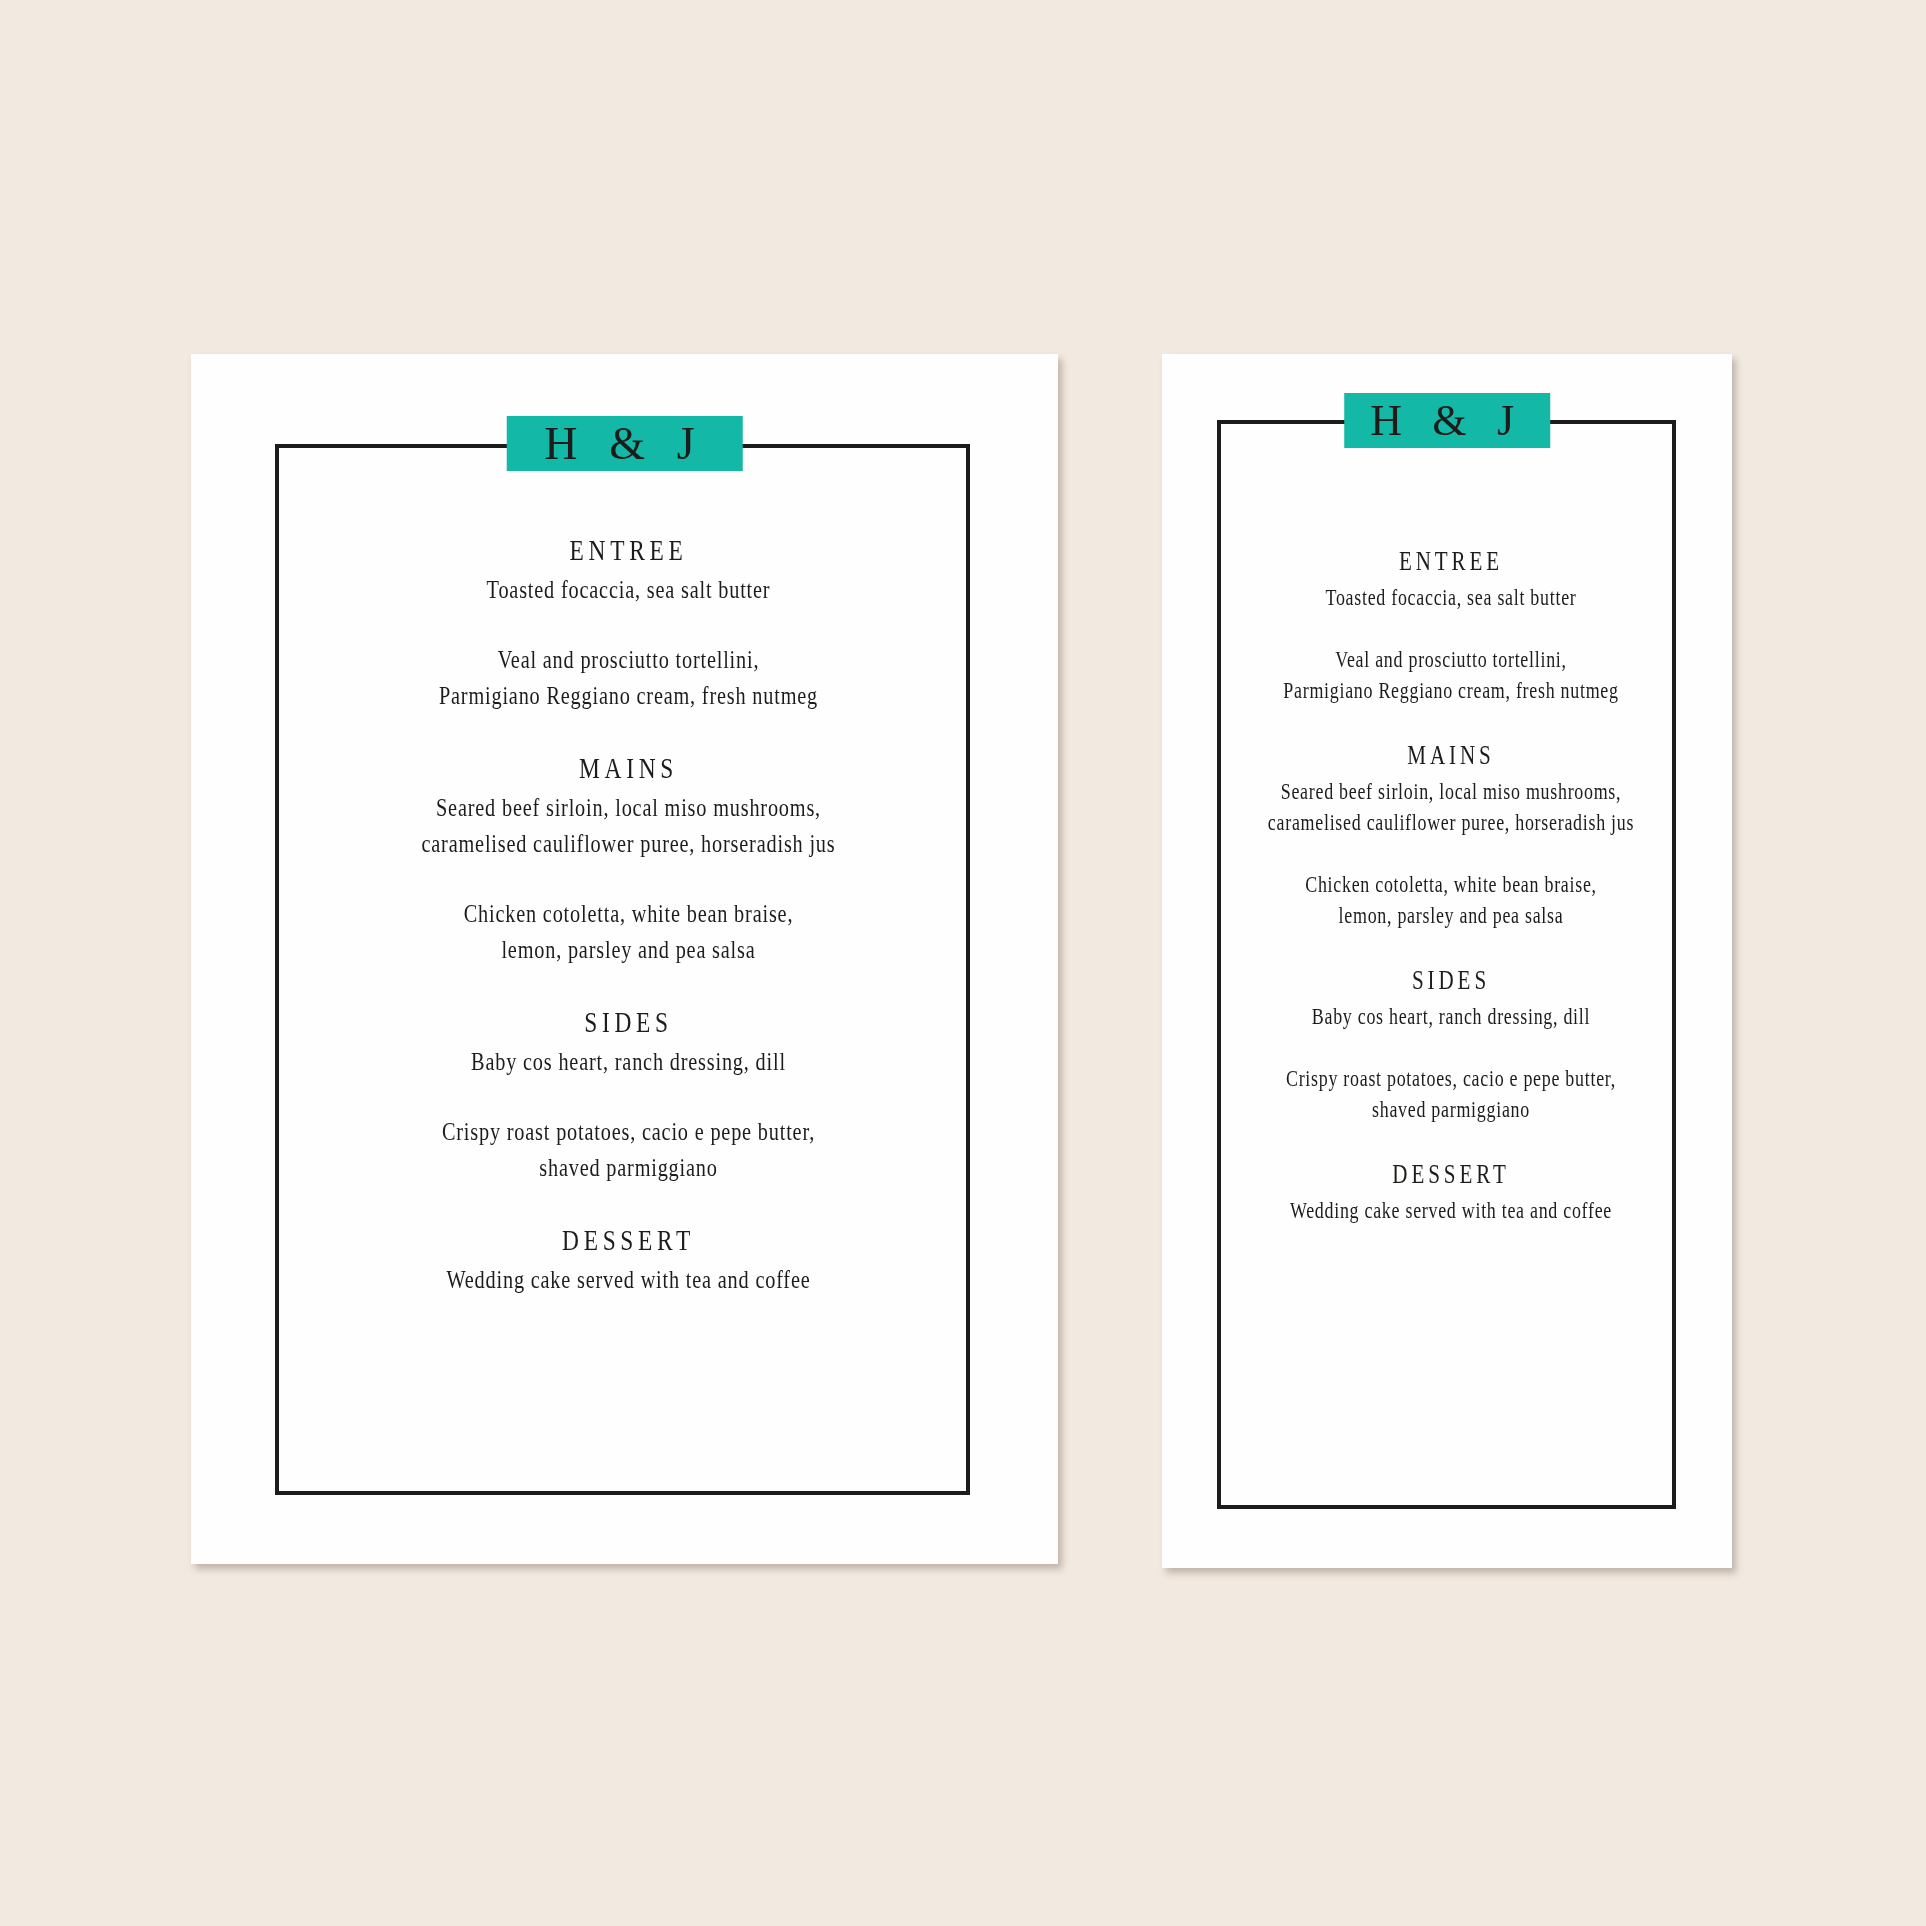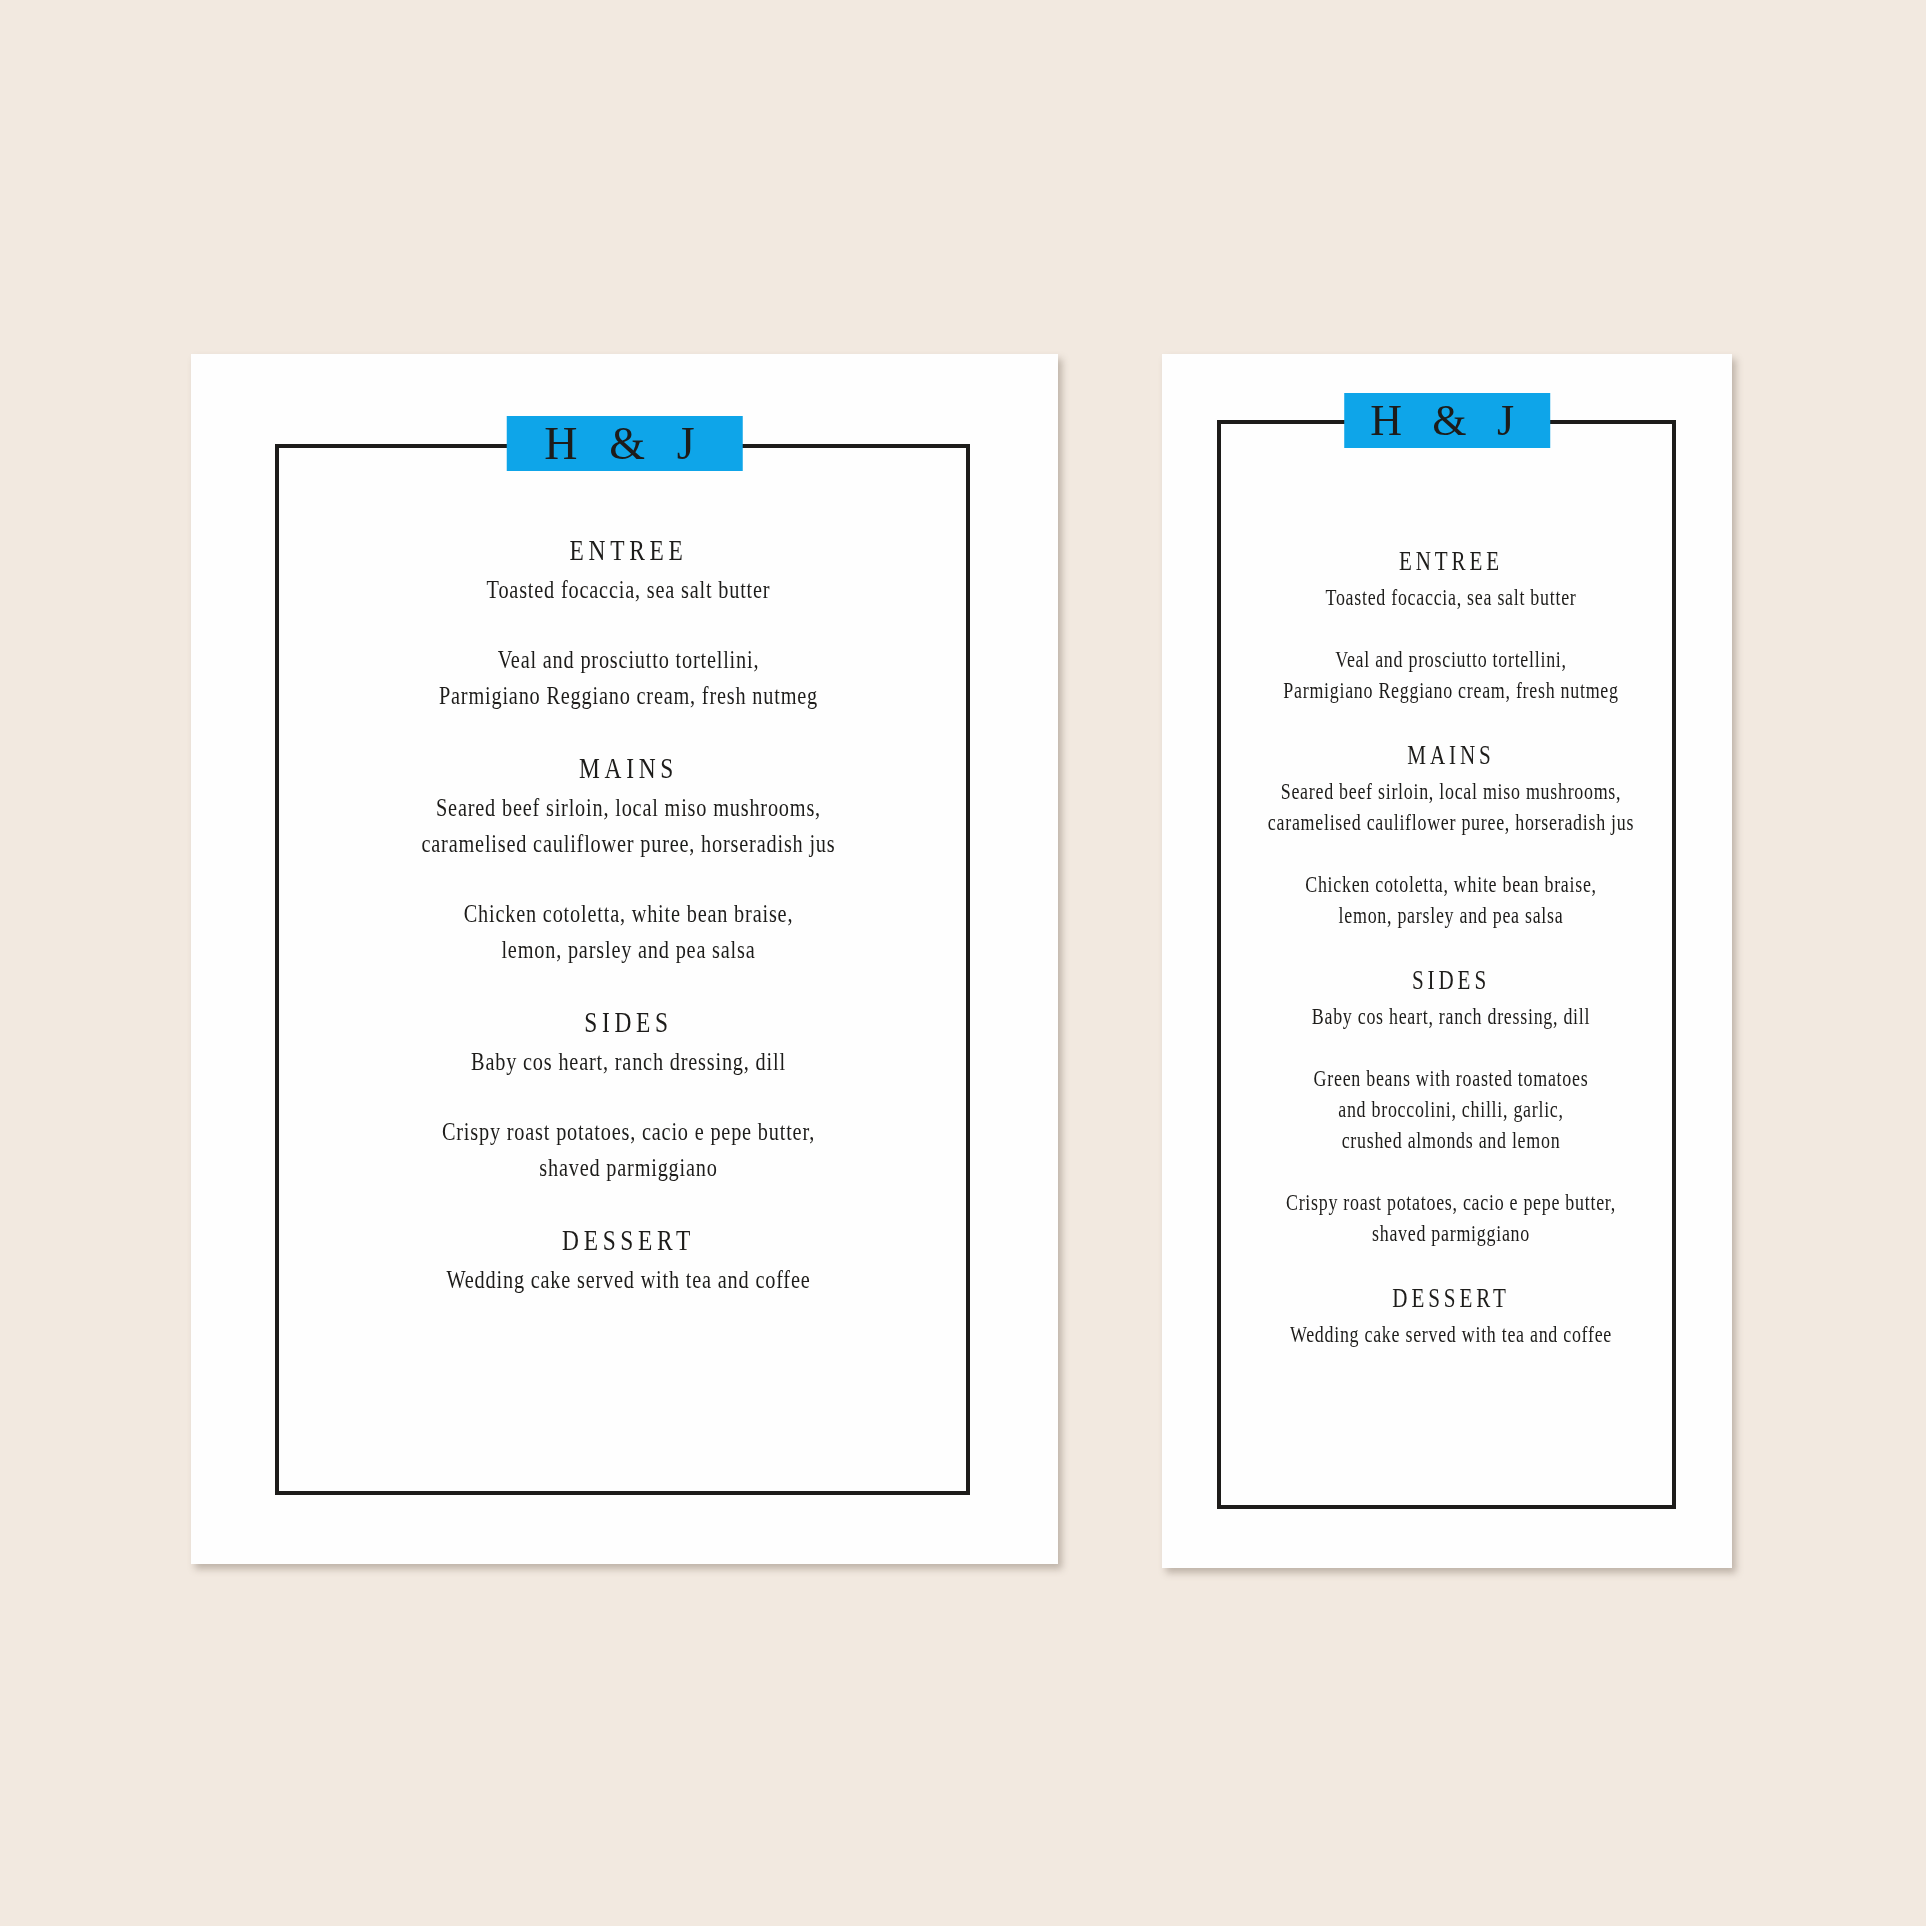--- a/index.html
+++ b/index.html
@@ -25,21 +25,21 @@
     box-sizing: border-box;
     border: 4px solid #1d1c1a;
   }
   .card-left  .frame { left: 84px; top: 90px; width: 695px; height: 1051px; }
   .card-right .frame { left: 55px; top: 66px; width: 459px; height: 1089px; }
 
   .monogram {
     position: absolute;
     left: 50%;
     transform: translateX(-50%);
-    background: #0ea5e9;
+    background: #14b8a6;
     white-space: nowrap;
     line-height: 55px;
     letter-spacing: 0.22em;
     text-align: left;
   }
   .card-left  .monogram { top: 62px; font-size: 46px; padding: 0 38px; }
   .card-right .monogram { top: 39px; font-size: 44px; padding: 0 26px; }
 
   .menu {
     position: absolute;
@@ -130,25 +130,20 @@
         </div>
         <div class="item">
           <div class="line">Chicken cotoletta, white bean braise,</div>
           <div class="line">lemon, parsley and pea salsa</div>
         </div>
         <div class="heading">SIDES</div>
         <div class="item">
           <div class="line">Baby cos heart, ranch dressing, dill</div>
         </div>
         <div class="item">
-          <div class="line">Green beans with roasted tomatoes</div>
-          <div class="line">and broccolini, chilli, garlic,</div>
-          <div class="line">crushed almonds and lemon</div>
-        </div>
-        <div class="item">
           <div class="line">Crispy roast potatoes, cacio e pepe butter,</div>
           <div class="line">shaved parmiggiano</div>
         </div>
         <div class="heading">DESSERT</div>
         <div class="item">
           <div class="line">Wedding cake served with tea and coffee</div>
         </div>
       </div>
   </div>
 

